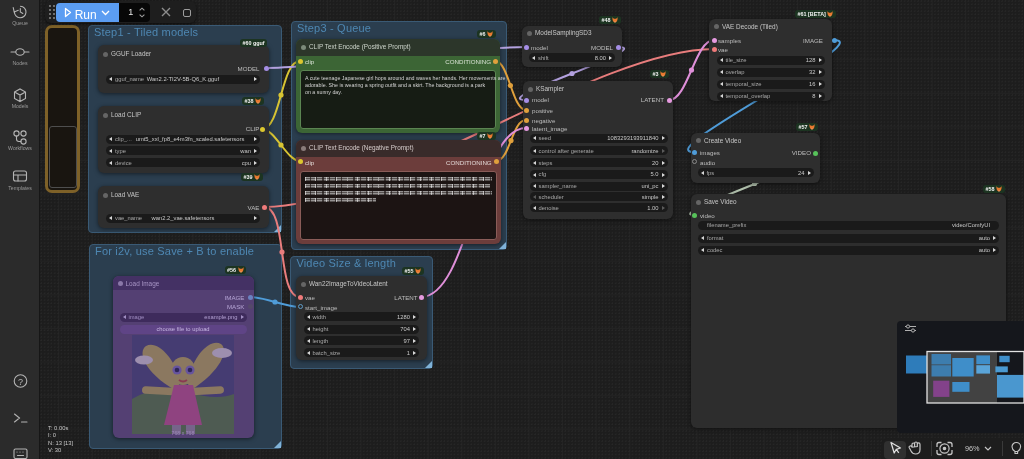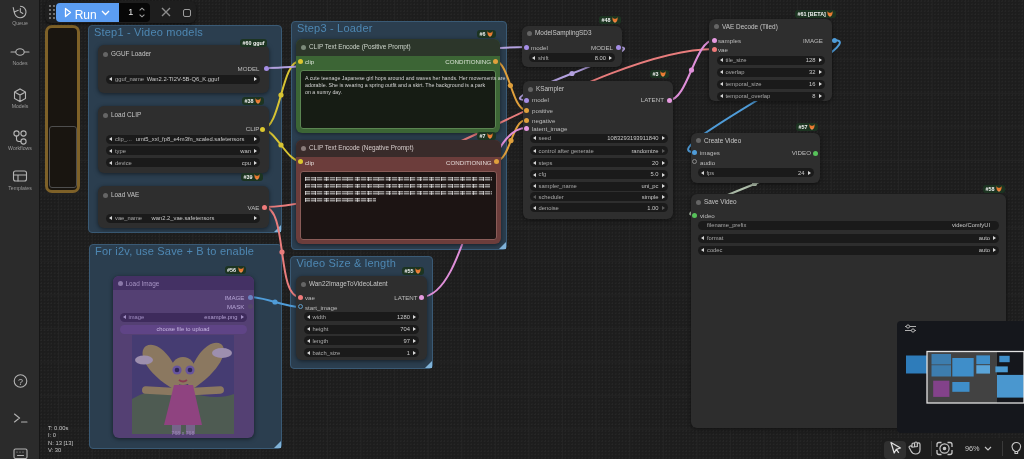--- a/index.html
+++ b/index.html
@@ -29,29 +29,29 @@
 .b{position:absolute;background:#1c3421;border-radius:3px;height:8px;font-size:5.4px;font-weight:bold;color:#f2f2f2;padding:0 2.5px;white-space:nowrap;display:flex;align-items:center;gap:1.5px;}
 .b svg{flex:0 0 auto;}
 .pill{position:absolute;border-radius:4.5px;font-size:5.8px;}
 </style></head><body>
 <div id="stage">
 
 <div style="position:absolute;left:45px;top:25px;width:35px;height:168px;background:#191510;border:3px solid #7e6128;border-radius:7px;"></div>
 <div style="position:absolute;left:49px;top:126px;width:28px;height:62px;border:1px solid #4e4e4e;border-radius:3px;"></div>
 
 <div class="g" style="left:88px;top:25px;width:193.6px;height:208px;">
-      <span class="gt">Step1 - Video models</span>
+      <span class="gt">Step1 - Tiled models</span>
       <div class="rsz"></div>
     </div>
 <div class="g" style="left:89px;top:244px;width:193px;height:205px;">
       <span class="gt">For i2v, use Save + B to enable</span>
       <div class="rsz"></div>
     </div>
 <div class="g" style="left:291px;top:20.5px;width:215.5px;height:229px;">
-      <span class="gt">Step3 - Loader</span>
+      <span class="gt">Step3 - Queue</span>
       <div class="rsz"></div>
     </div>
 <div class="g" style="left:290.4px;top:255.5px;width:143.1px;height:113px;">
       <span class="gt">Video Size &amp; length</span>
       <div class="rsz"></div>
     </div>
 
 <svg width="1024" height="459" style="position:absolute;left:0;top:0" fill="none">
 <path d="M262,129 C281,129 281,61 300,61" stroke="#d8c433" stroke-width="2"></path>
 <circle cx="281" cy="95" r="2.6" fill="#d8c433"></circle>

